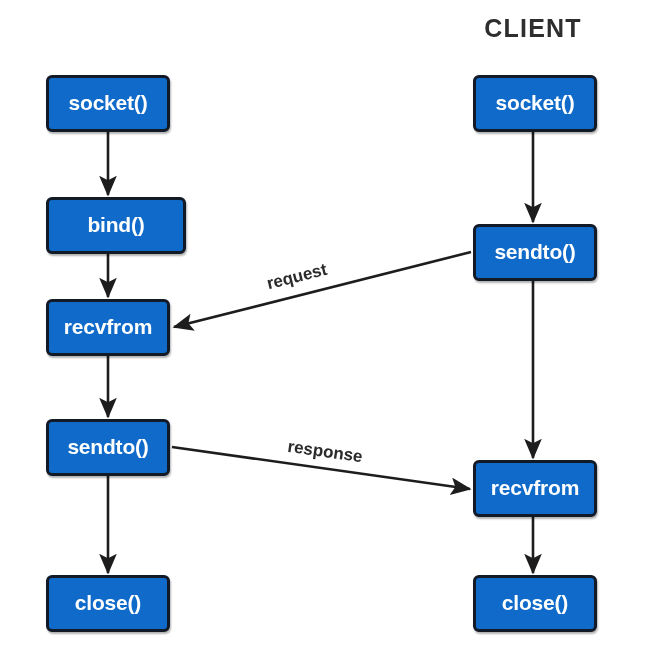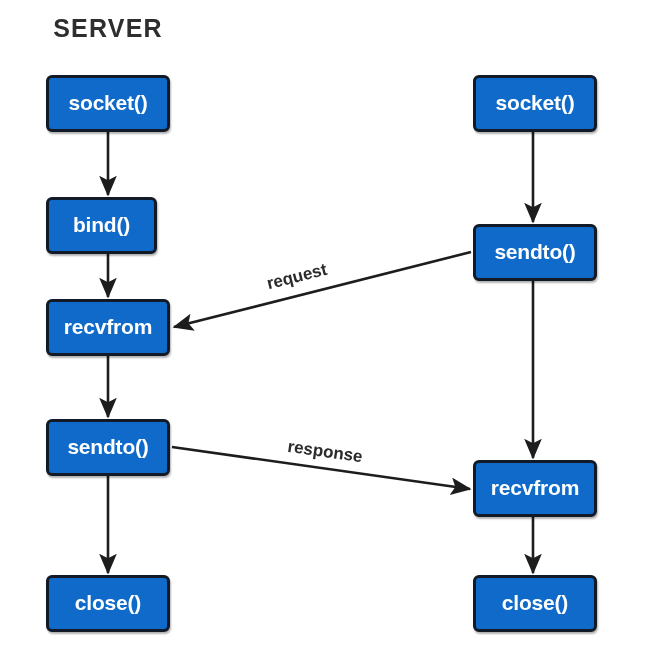--- a/index.html
+++ b/index.html
@@ -95,27 +95,27 @@
         <line x1="108" y1="356" x2="108" y2="417" stroke="#1d1d1d" stroke-width="2.6" marker-end="url(#arrowhead)"></line>
         <line x1="108" y1="476" x2="108" y2="573" stroke="#1d1d1d" stroke-width="2.6" marker-end="url(#arrowhead)"></line>
         <line x1="533" y1="132" x2="533" y2="222" stroke="#1d1d1d" stroke-width="2.6" marker-end="url(#arrowhead)"></line>
         <line x1="533" y1="281" x2="533" y2="458" stroke="#1d1d1d" stroke-width="2.6" marker-end="url(#arrowhead)"></line>
         <line x1="533" y1="517" x2="533" y2="573" stroke="#1d1d1d" stroke-width="2.6" marker-end="url(#arrowhead)"></line>
         <line x1="471" y1="252" x2="174" y2="327" stroke="#1d1d1d" stroke-width="2.6" marker-end="url(#arrowhead)"></line>
         <line x1="172" y1="447" x2="470" y2="489" stroke="#1d1d1d" stroke-width="2.6" marker-end="url(#arrowhead)"></line>
       </g>
   </svg>
 
-  <div class="col-header" style="left:108px; top:14px;">SERVER</div>
+  <div class="col-header" style="left:533px; top:14px;">CLIENT</div>
 
   <div id="nodes-layer">
       <div class="node-box" style="left: 46px; top: 75px; width: 124px; height: 57px; background: rgb(15, 106, 201); border-color: rgb(17, 26, 38); color: rgb(255, 255, 255);">
         <span class="node-label">socket()</span>
       </div>
-      <div class="node-box" style="left: 46px; top: 197px; width: 111px; height: 57px; background: rgb(15, 106, 201); border-color: rgb(17, 26, 38); color: rgb(255, 255, 255);">
+      <div class="node-box" style="left: 46px; top: 197px; width: 140px; height: 57px; background: rgb(15, 106, 201); border-color: rgb(17, 26, 38); color: rgb(255, 255, 255);">
         <span class="node-label">bind()</span>
       </div>
       <div class="node-box" style="left: 46px; top: 299px; width: 124px; height: 57px; background: rgb(15, 106, 201); border-color: rgb(17, 26, 38); color: rgb(255, 255, 255);">
         <span class="node-label">recvfrom</span>
       </div>
       <div class="node-box" style="left: 46px; top: 419px; width: 124px; height: 57px; background: rgb(15, 106, 201); border-color: rgb(17, 26, 38); color: rgb(255, 255, 255);">
         <span class="node-label">sendto()</span>
       </div>
       <div class="node-box" style="left: 46px; top: 575px; width: 124px; height: 57px; background: rgb(15, 106, 201); border-color: rgb(17, 26, 38); color: rgb(255, 255, 255);">
         <span class="node-label">close()</span>

